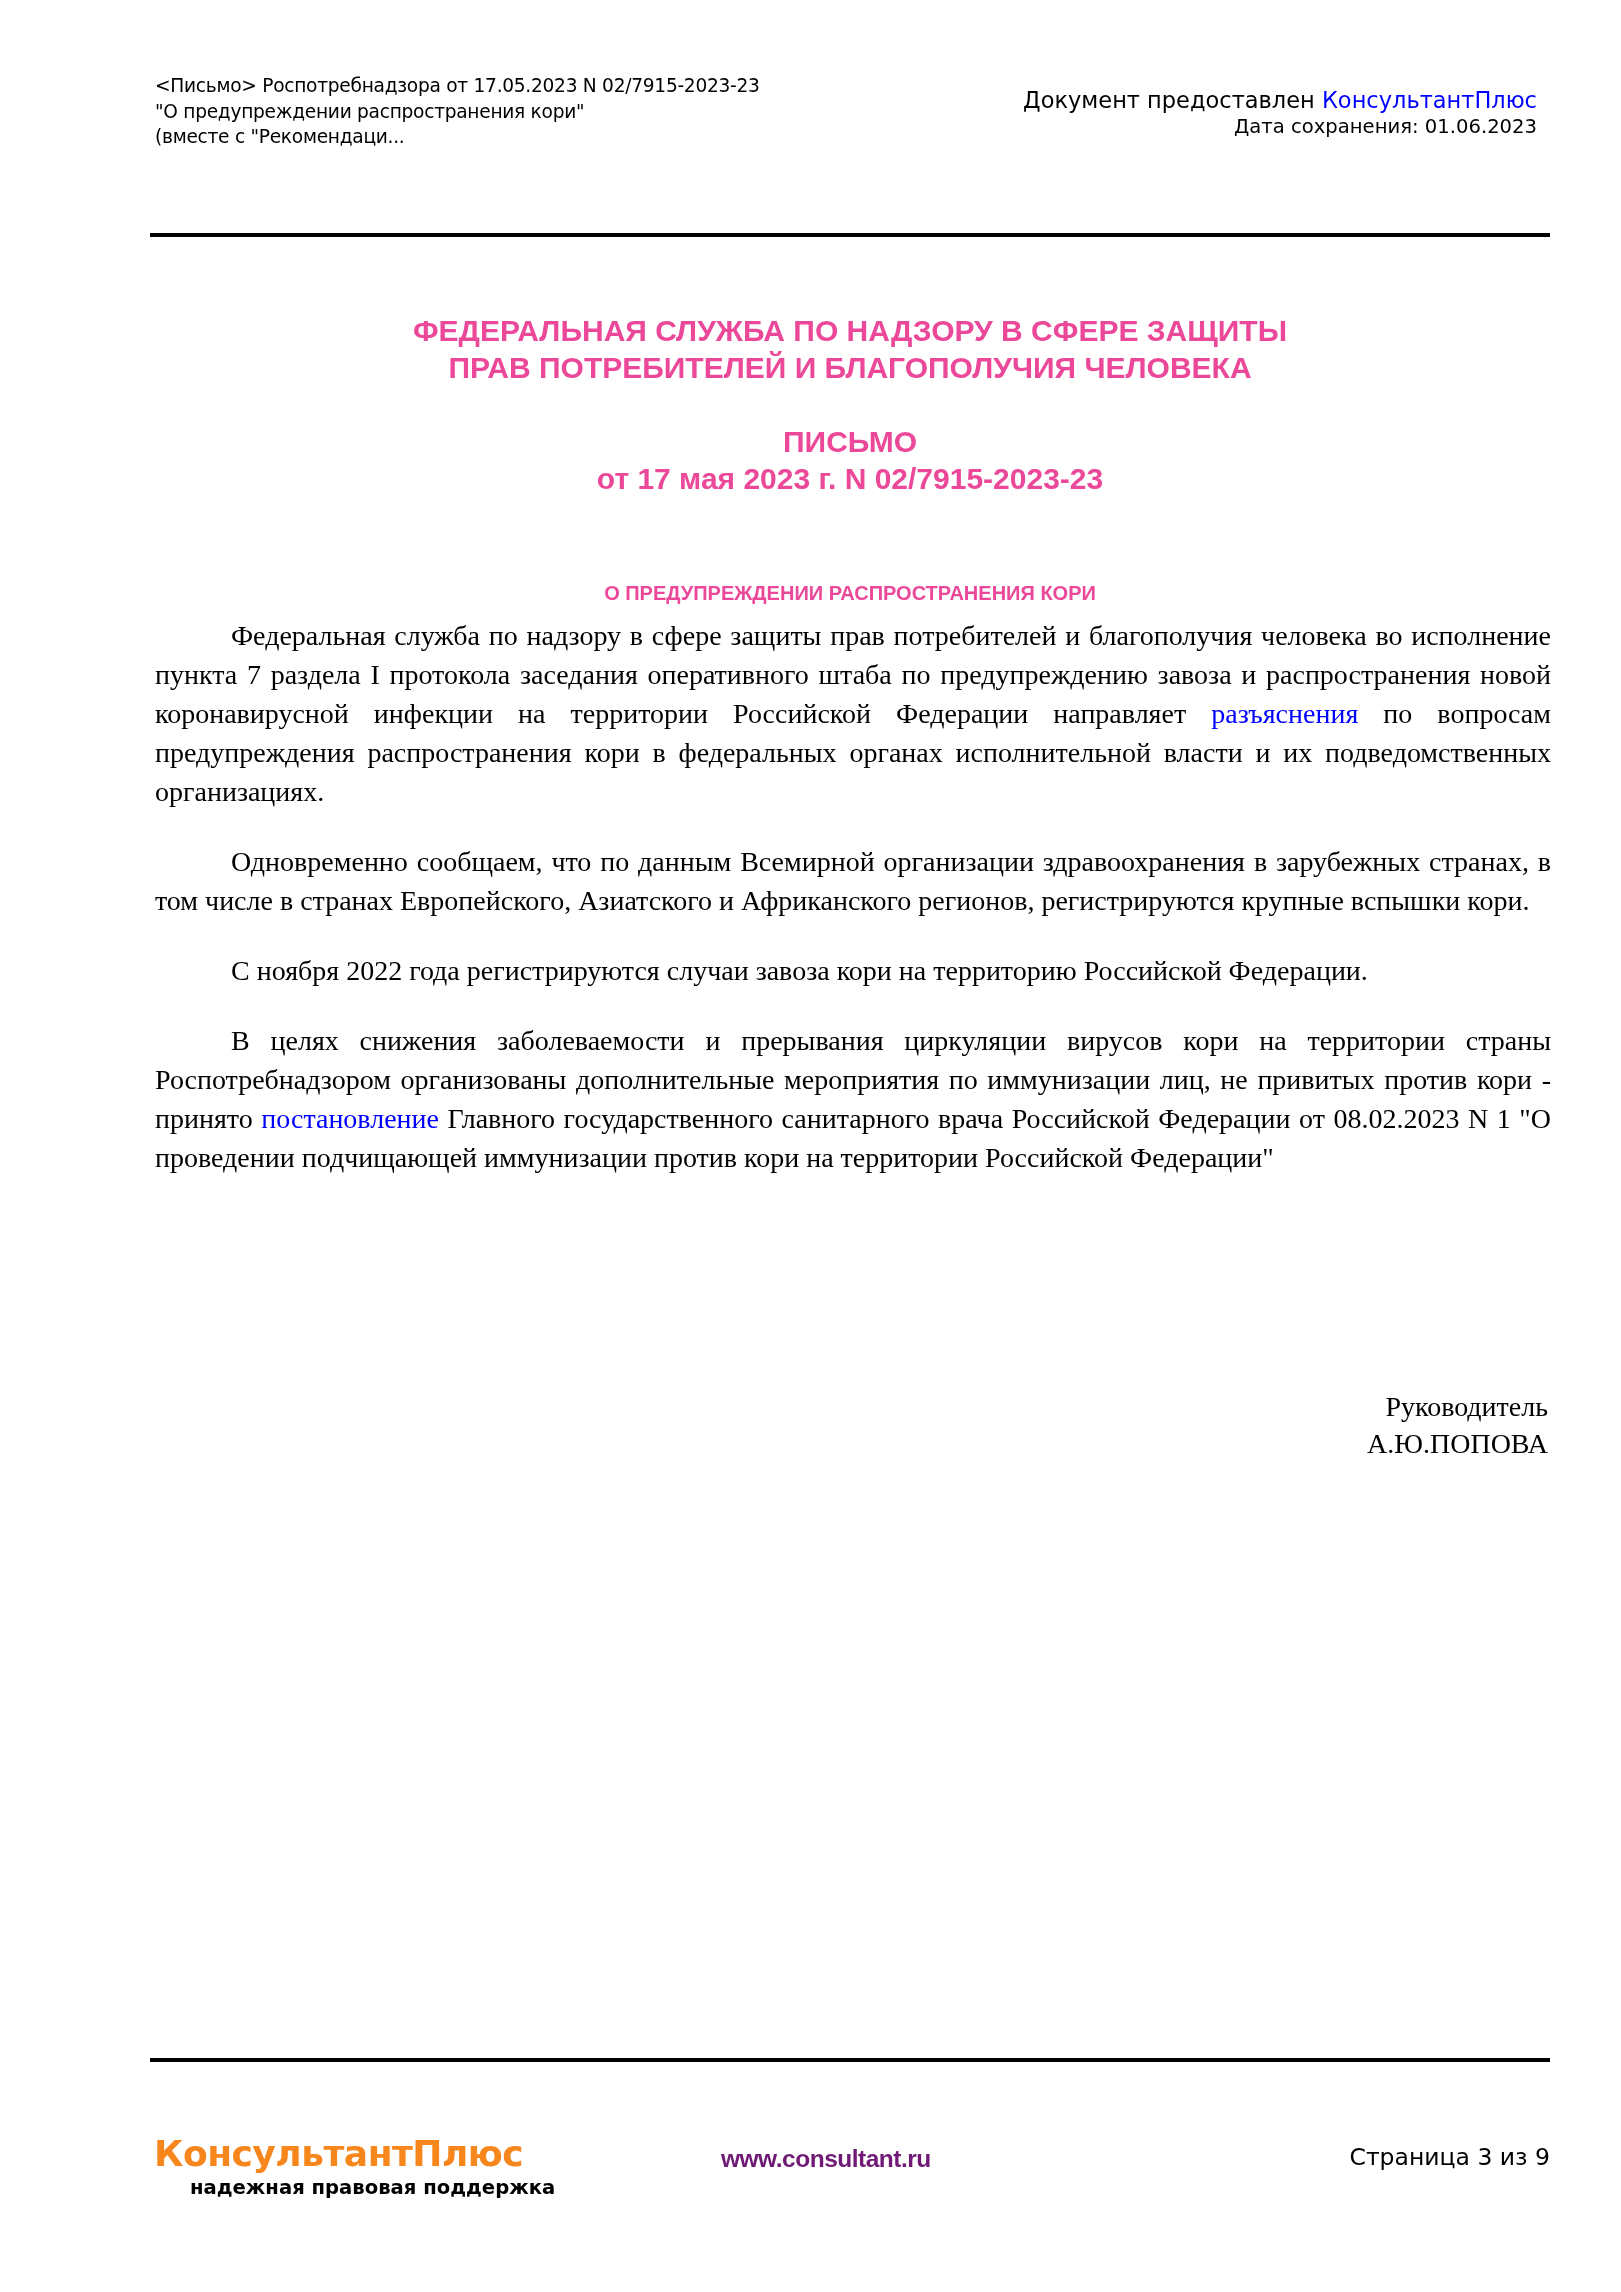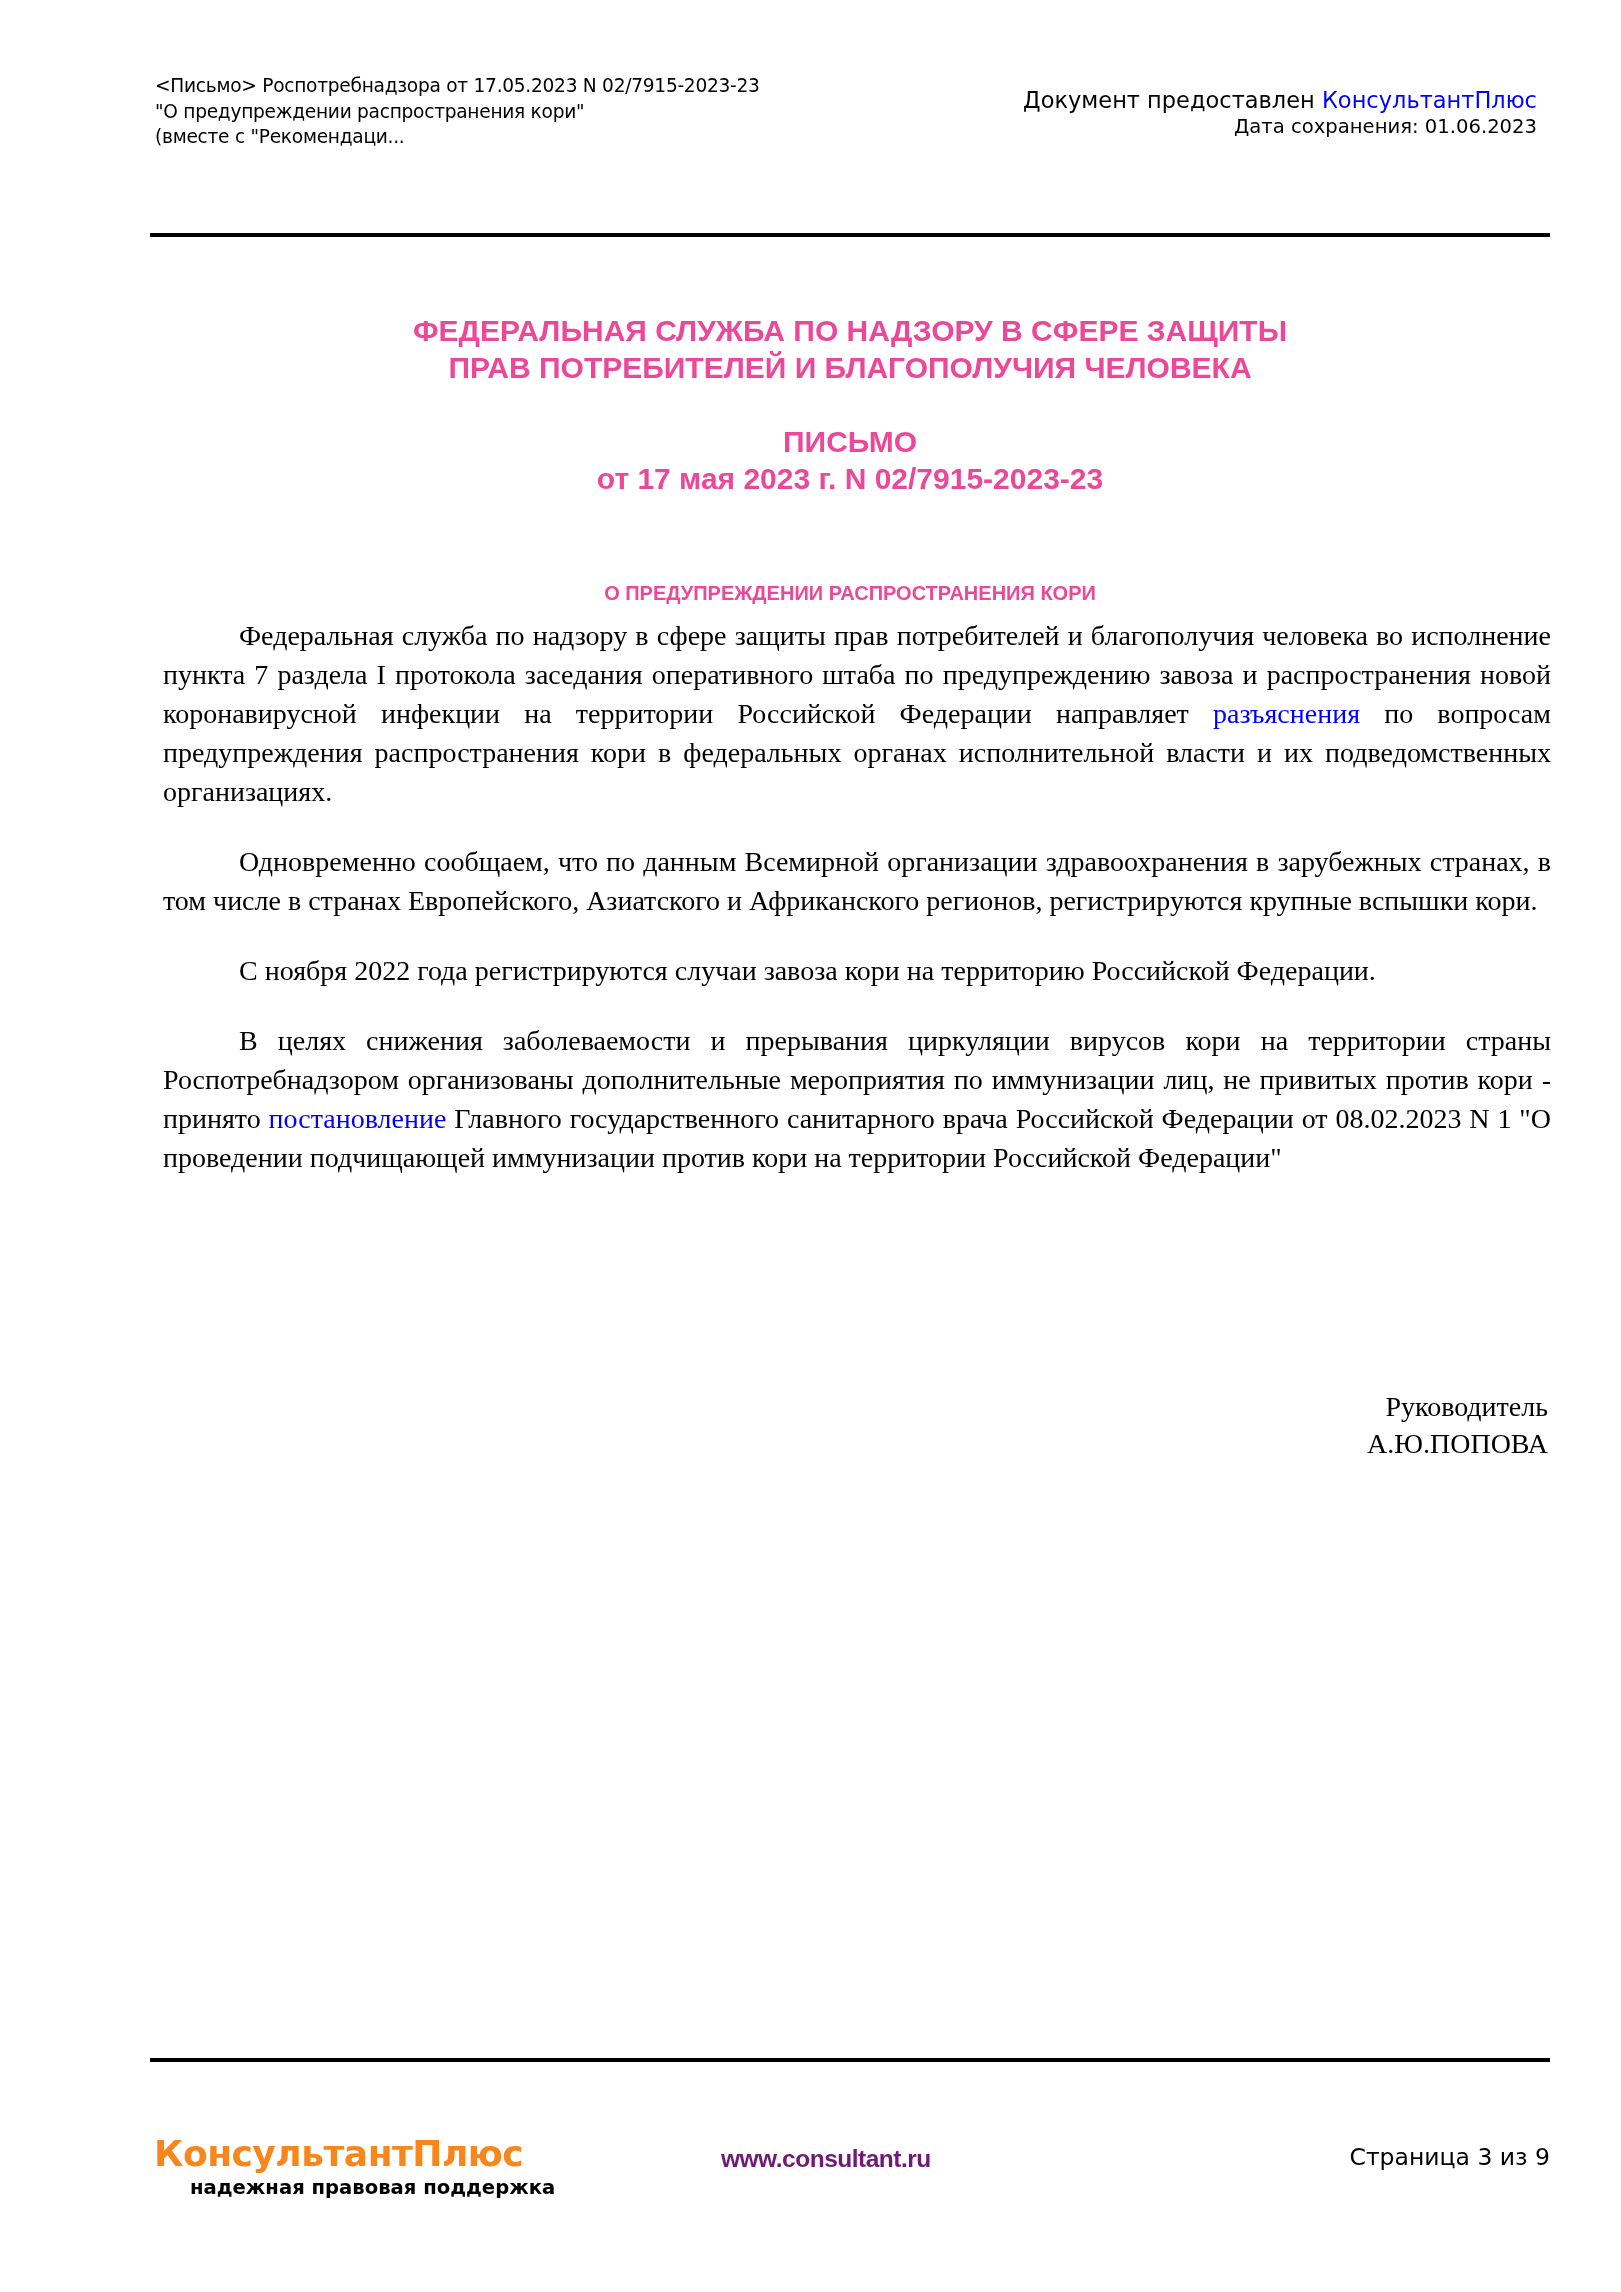--- a/index.html
+++ b/index.html
@@ -66,21 +66,21 @@
       position: absolute;
       left: 155px;
       width: 1396px;
       top: 616px;
       font-family: "Liberation Serif", serif;
       font-size: 28px;
       line-height: 39px;
       text-align: justify;
     }
     .body-text p {
-      margin: 0 0 31px 8px;
+      margin: 0 0 31px 0;
       text-indent: 76px;
     }
     .signature {
       position: absolute;
       right: 73px;
       top: 1388px;
       text-align: right;
       font-family: "Liberation Serif", serif;
       font-size: 28px;
       line-height: 37px;

